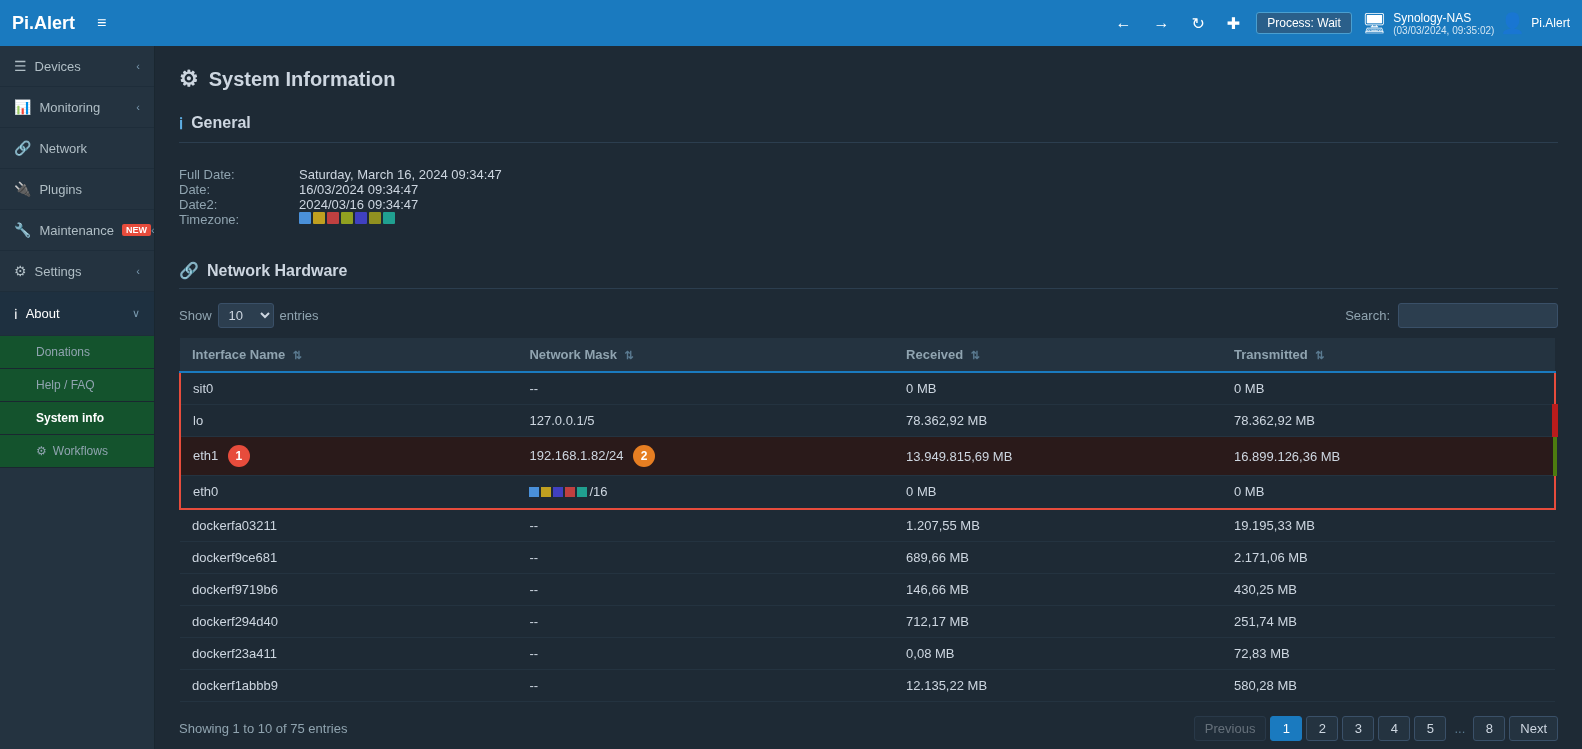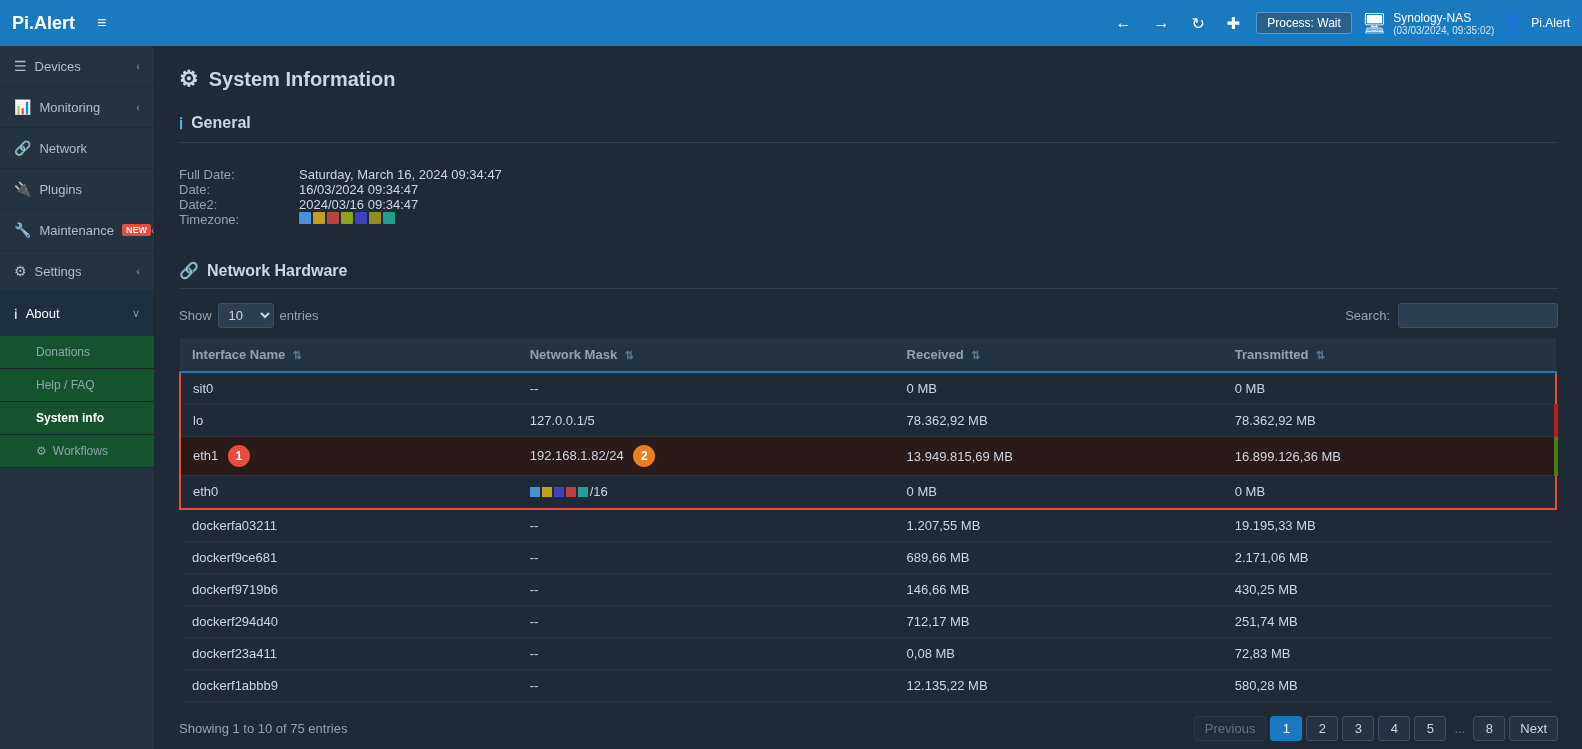--- a/index.html
+++ b/index.html
@@ -382,21 +382,21 @@
           </thead>
           <tbody>
 
             <tr style="border-top: 2px solid #e74c3c; border-left: 2px solid #e74c3c; border-right: 2px solid #e74c3c;">
               <td>sit0</td>
               <td>--</td>
               <td>0 MB</td>
               <td>0 MB</td>
             </tr>
 
-            <tr style="border-left: 2px solid #e74c3c; border-right: 4px solid #b91c1c;">
+            <tr style="border-left: 2px solid #e74c3c; border-right: 6px solid #b91c1c;">
               <td>lo</td>
               <td>127.0.0.1/5</td>
               <td>78.362,92 MB</td>
               <td>78.362,92 MB</td>
             </tr>
 
             <tr style="border-left: 2px solid #e74c3c; border-right: 4px solid #4d7c0f; background: #2a1a1a;">
               <td>
                 eth1
                 <span class="badge-circle badge-red">1</span>

